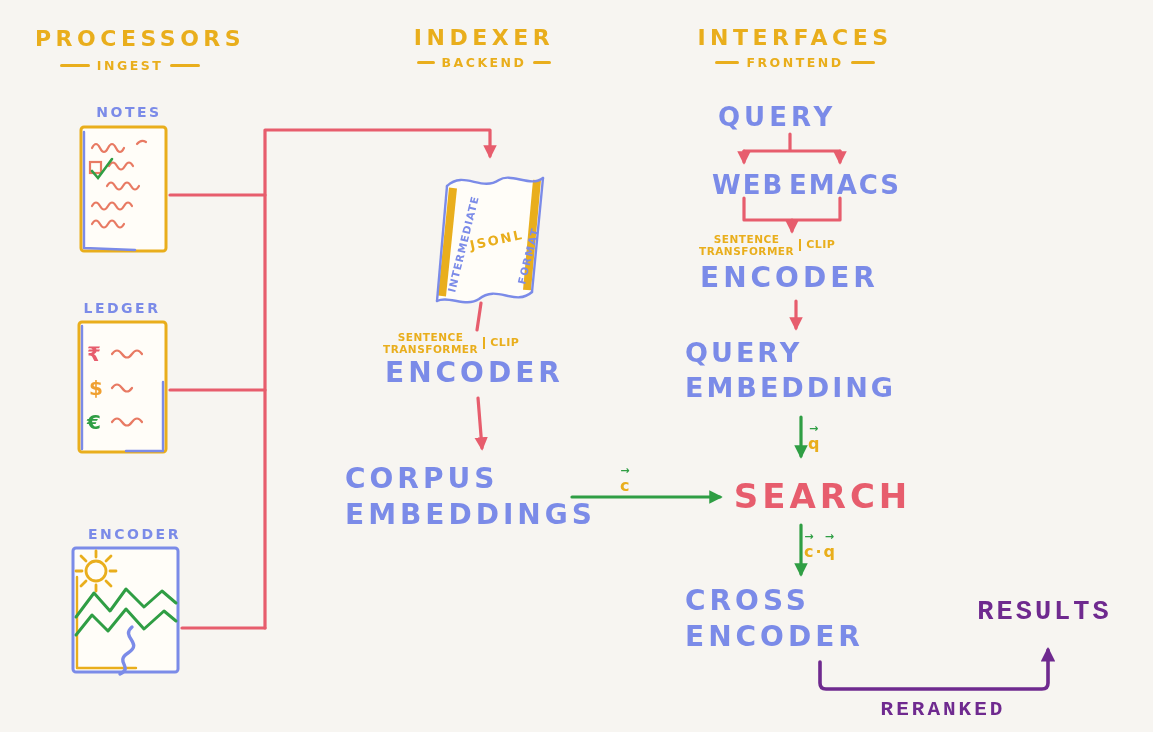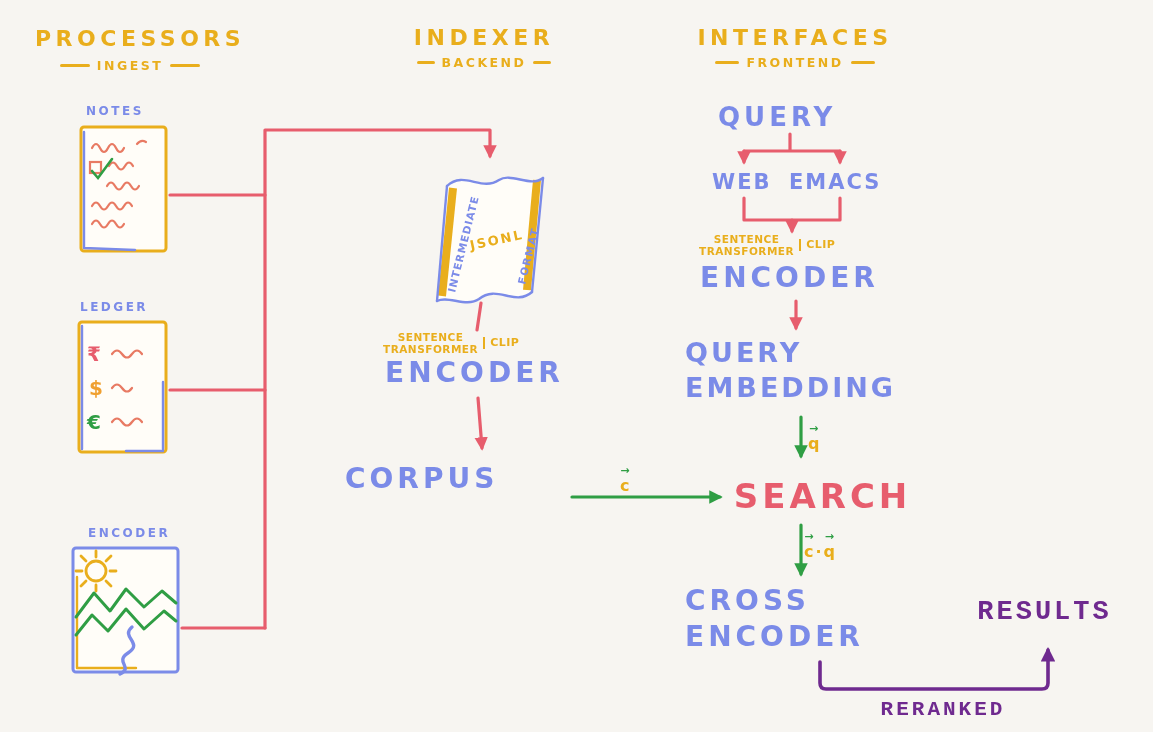--- a/index.html
+++ b/index.html
@@ -6,26 +6,26 @@
   html,body { background:#f7f5f1; font-family:"DejaVu Sans", sans-serif; }
   .canvas { position:relative; width:1153px; height:732px; background:var(--bg,#f7f5f1); overflow:hidden;padding-left:48px; }
   .abs { position:absolute; }
   .overlay { position:absolute; left:0; top:0; z-index:1; pointer-events:none; }
   .txt { z-index:2; }
 
   .col-title { color:var(--gold); font-weight:bold; text-align:center; letter-spacing:4.5px; font-size:22px; }
   .col-sub { color:var(--gold); font-weight:bold; font-size:12.5px; letter-spacing:2.5px; display:flex; align-items:center; justify-content:center; gap:7px; }
   .col-sub .dash { height:2.5px; background:var(--gold); width:30px; border-radius:2px; }
 
-  .src-label { color:var(--blue); font-weight:bold; font-size:12px; letter-spacing:2.5px; }
+  .src-label { color:var(--blue); font-weight:bold; font-size:14px; letter-spacing:2.5px; text-align:center; }
   .big { color:var(--blue); font-weight:bold; text-align:left; line-height:1.3; }
   .f28 { font-size:28px; letter-spacing:4px; }
   .f27 { font-size:27px; letter-spacing:3px; }
   .f26 { font-size:26px; letter-spacing:4px; }
-  .f19 { font-size:21px; letter-spacing:2px; }
+  .f19 { font-size:26px; letter-spacing:2px; }
   .search-label { color:var(--red); font-weight:bold; font-size:34px; letter-spacing:4px; text-align:center; }
   .purple-txt { color:var(--purple); font-weight:bold; text-align:center;font-family:Liberation Mono, monospace; }
 
   .model-note { color:var(--gold); font-weight:bold; font-size:10.5px; line-height:1.15; letter-spacing:0.5px; display:flex; align-items:center; }
   .model-note .lines { text-align:center; }
   .model-note .clip { margin-left:5px; border-left:2px solid var(--gold); padding-left:5px; font-size:11px; }
 
   .vec-group { display:flex; align-items:flex-end; gap:2px; z-index:2; }
   .vec { position:relative; display:inline-block; padding-top:10px; }
   .vec-arrow { position:absolute; top:-1px; left:50%; transform:translateX(-50%); color:var(--green); font-size:11px; font-weight:bold; line-height:1; }
@@ -179,20 +179,21 @@
     <span class="lines">
       <span style="display:block">SENTENCE</span>
       <span style="display:block">TRANSFORMER</span>
     </span>
     <span class="clip">CLIP</span>
   </div>
   <div class="abs txt big f28" style="left:385px;top:355px;width:195px">ENCODER</div>
 
   <div class="abs txt big f28" style="left:345px;top:461px;width:245px">
     <div>CORPUS</div>
+    <div>EMBEDDINGS</div>
   </div>
 
   <div class="abs vec-group" style="left:620px;top:466px">
     <span class="vec">
       <span class="vec-arrow">→</span>
       <span class="vec-letter">c</span>
     </span>
   </div>
 
   <div class="abs txt big f26" style="left:718px;top:101px;width:145px">QUERY</div>

